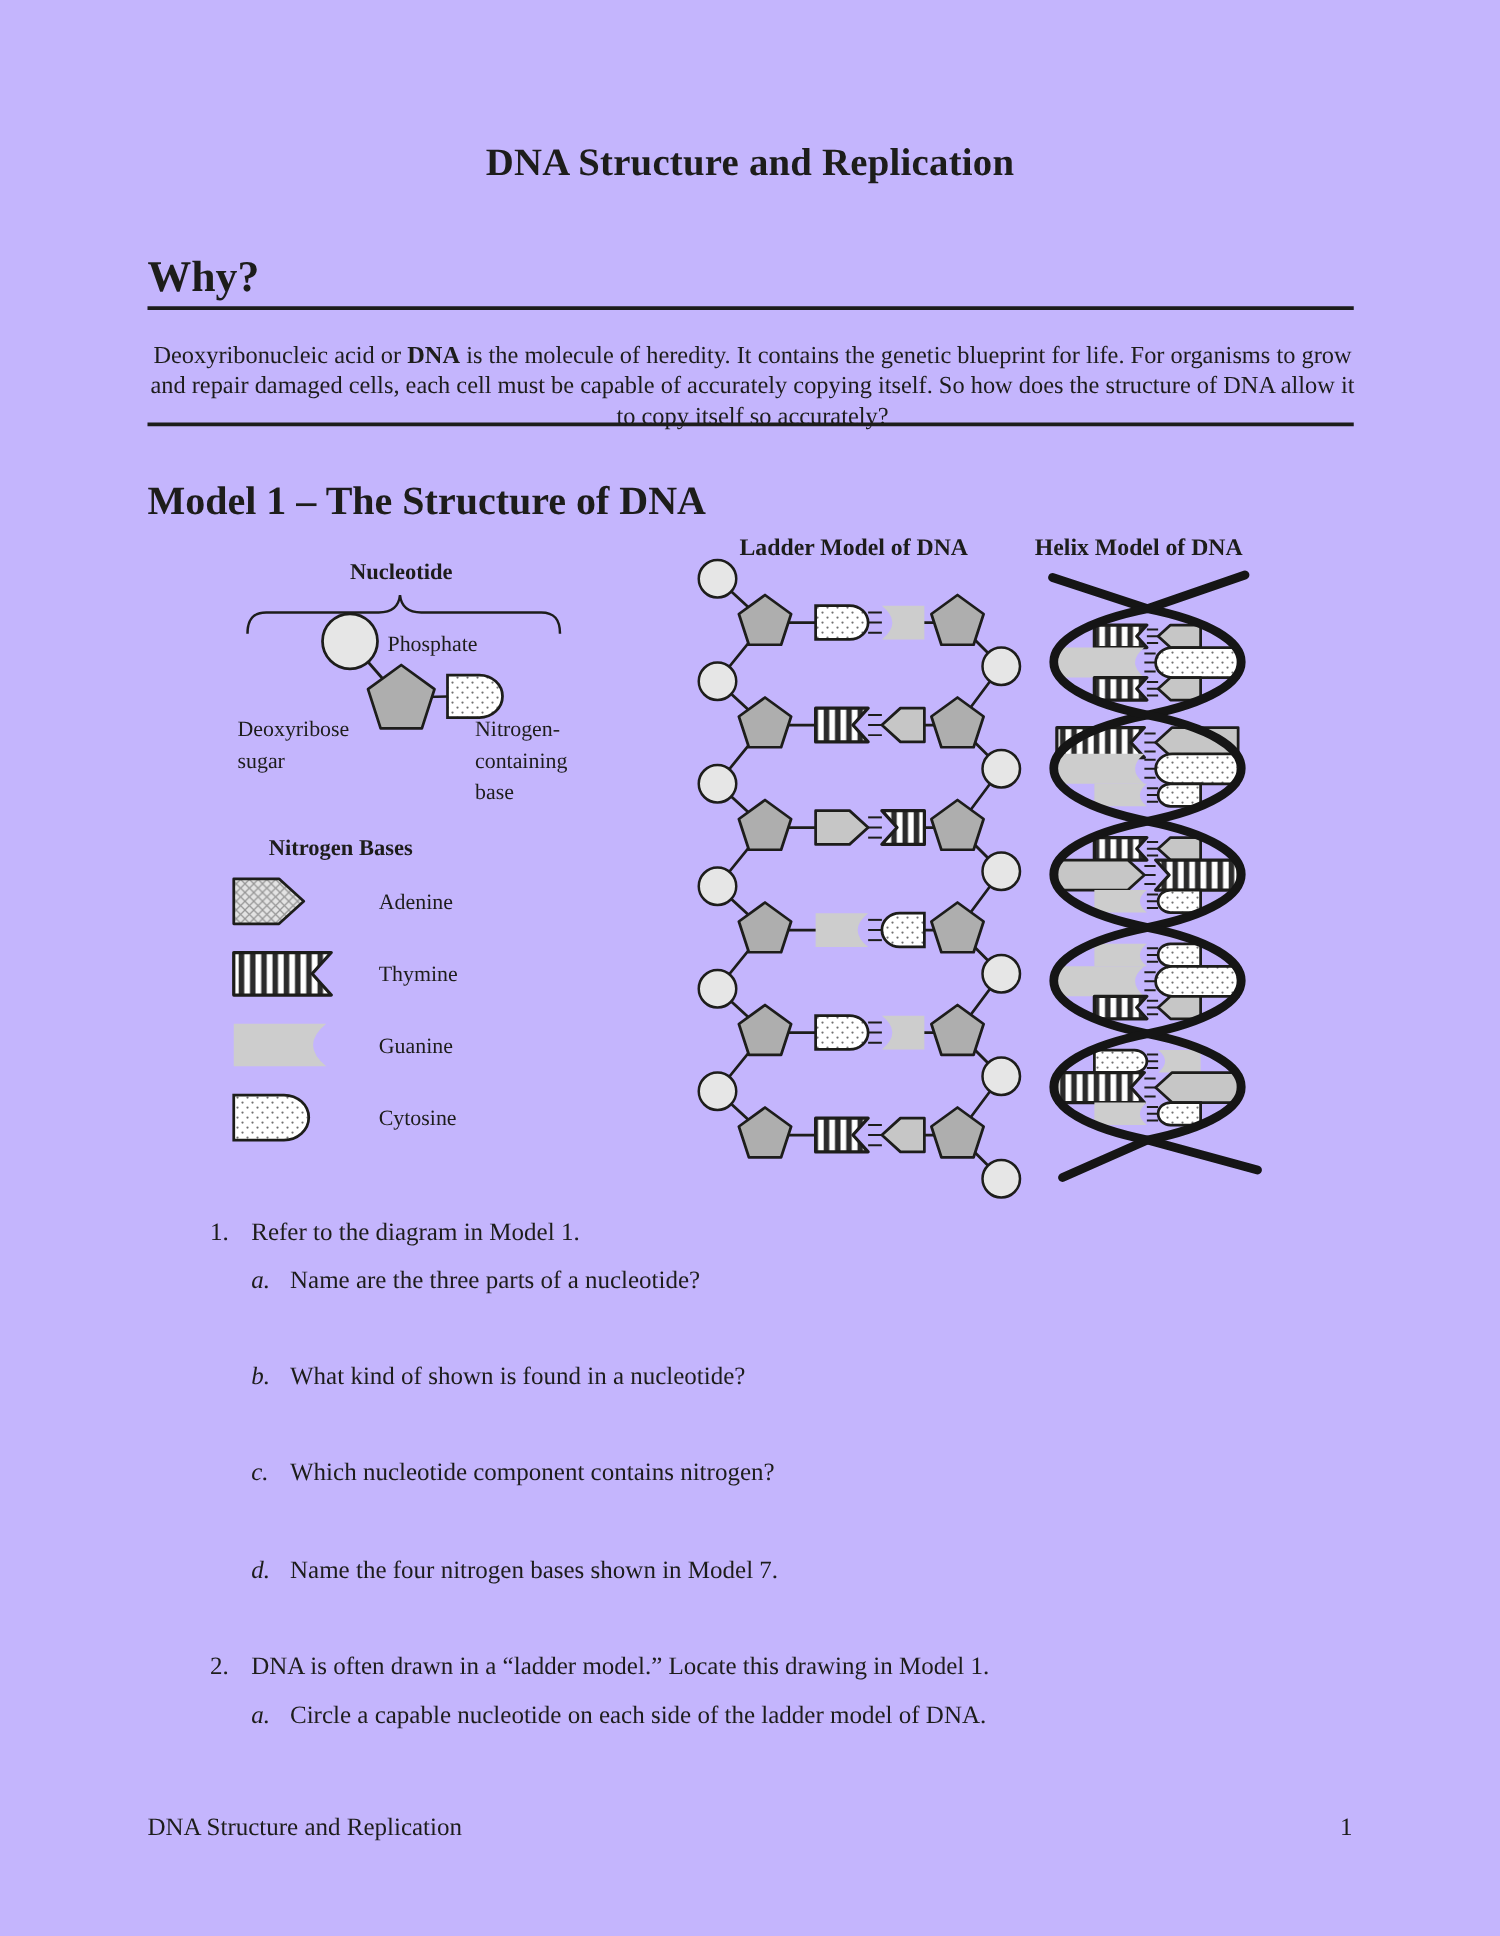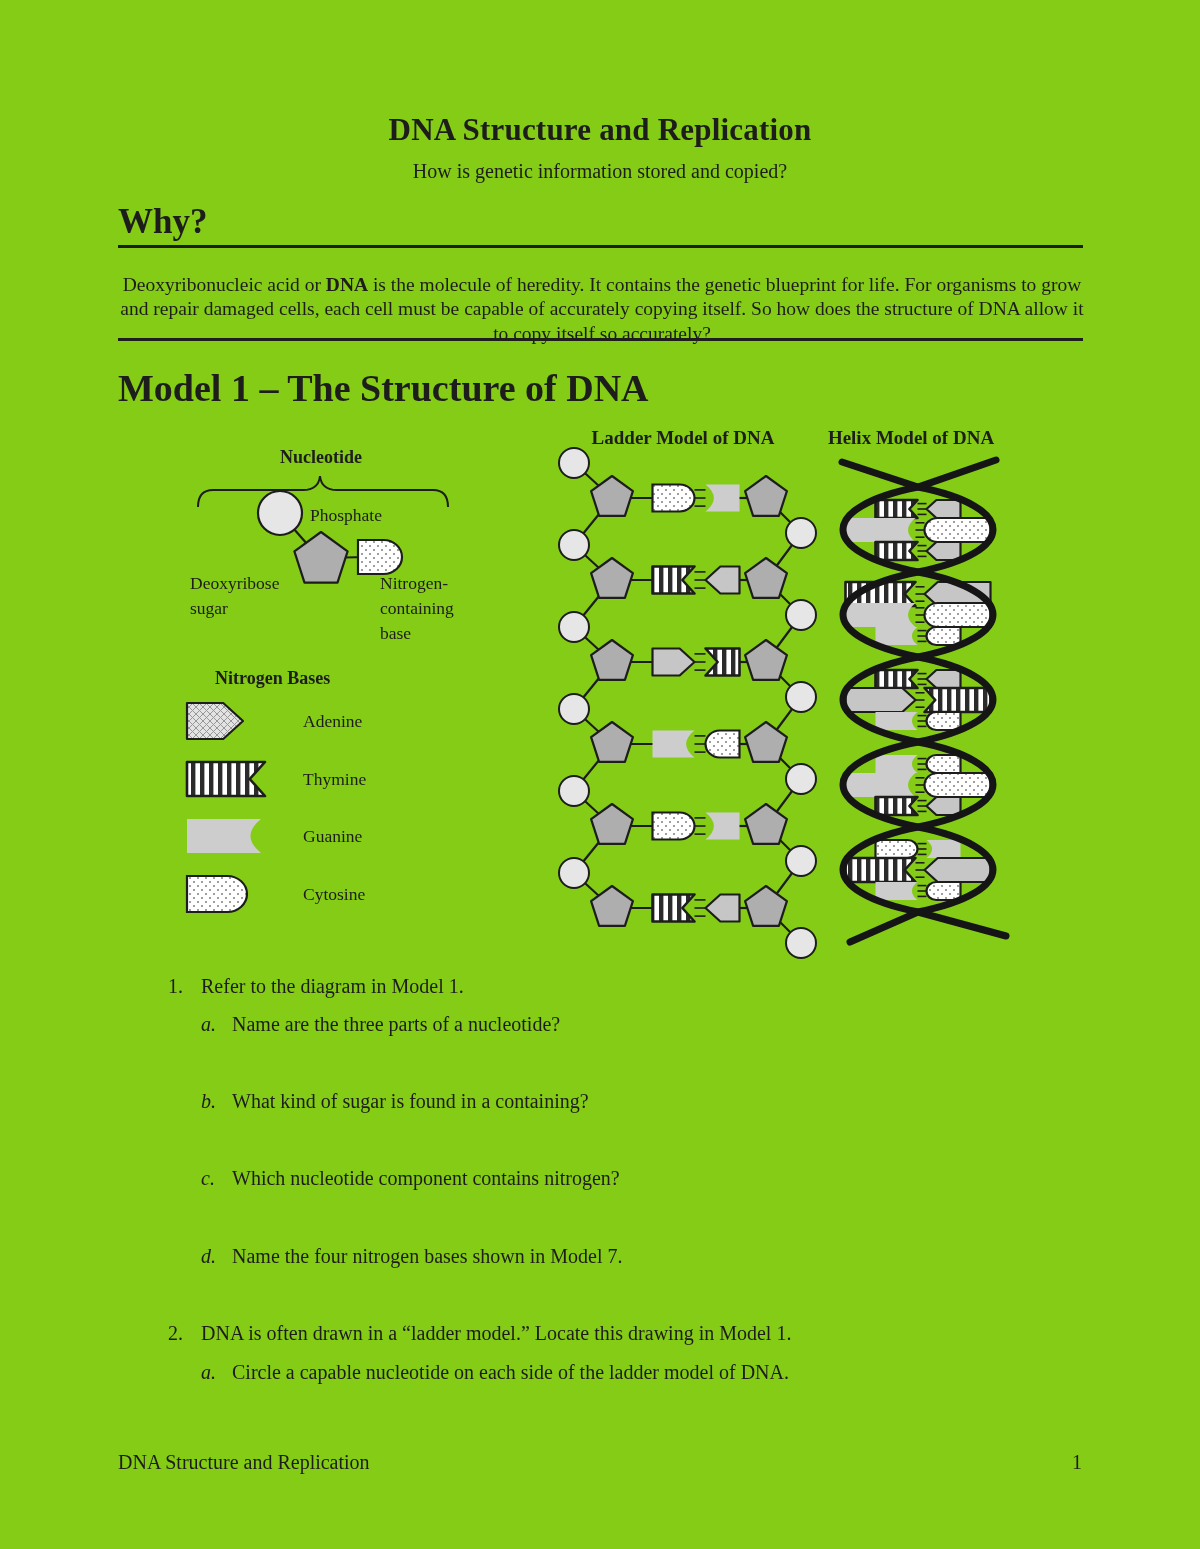--- a/index.html
+++ b/index.html
@@ -1,46 +1,45 @@
 <!DOCTYPE html>
 <html><head>
 <meta charset="utf-8">
 <style>
   html,body{margin:0;padding:0;background:#ffffff;}
-  .page{position:relative;width:1200px;height:1549px;background:#84cc16;
+  .page{position:relative;width:1200px;height:1549px;background:#c4b5fd;
         font-family:"Liberation Serif","DejaVu Serif",serif;color:#1d1d1b;overflow:hidden;}
   .title{position:absolute;left:0;top:112px;width:100%;text-align:center;
          font-size:31px;font-weight:bold;letter-spacing:.2px;}
   .subtitle{position:absolute;left:0;top:160px;width:100%;text-align:center;font-size:20px;}
   .why-h{position:absolute;left:118px;top:202px;font-size:35px;font-weight:bold;}
   .rule{position:absolute;left:118px;width:965px;height:3px;background:#1d1d1b;}
   #rule1{top:245px;}
   #rule2{top:338px;}
   .why-p{position:absolute;left:118px;top:253px;width:968px;font-size:19.5px;line-height:24.5px;text-align:center;}
-  .model-h{position:absolute;left:118px;top:366px;font-size:38px;font-weight:bold;}
+  .model-h{position:absolute;left:118px;top:382px;font-size:32px;font-weight:bold;}
   #figure{position:absolute;left:0;top:410px;width:1200px;height:560px;}
   svg text{font-family:"Liberation Serif","DejaVu Serif",serif;fill:#1d1d1b;}
   .fig-h{font-size:19px;font-weight:bold;}
   .fig-h2{font-size:18px;font-weight:bold;}
   .fig-t{font-size:17.5px;}
   .q{position:absolute;font-size:20px;display:flex;white-space:nowrap;}
   .q-main{left:168px;}
   .q-sub{left:201px;}
   .qnum{width:33px;flex:0 0 auto;}
   .qletter{width:31px;flex:0 0 auto;font-style:italic;}
   .footer-left{position:absolute;left:118px;top:1451px;font-size:20px;}
   .footer-page{position:absolute;left:1030px;top:1451px;width:52px;text-align:right;font-size:20px;}
 </style>
 </head>
 <body>
 
 <div class="page">
 
   <div class="title">DNA Structure and Replication</div>
-  <div class="subtitle">How is genetic information stored and copied?</div>
 
   <div class="why-h">Why?</div>
   <div class="rule" id="rule1"></div>
   <p class="why-p"><span>Deoxyribonucleic acid or </span><strong>DNA</strong><span> is the molecule of heredity. It contains the genetic blueprint for life. For organisms to grow and repair damaged cells, each cell must be capable of accurately copying itself. So how does the structure of DNA allow it to copy itself so accurately?</span></p>
   <div class="rule" id="rule2"></div>
 
   <div class="model-h">Model 1 – The Structure of DNA</div>
 
   <svg id="figure" viewBox="0 410 1200 560" width="1200" height="560" xmlns="http://www.w3.org/2000/svg">
     <defs>
@@ -234,21 +233,21 @@
   <div class="q q-main" style="top:975px">
     <span class="qnum">1.</span>
     <span class="qtext">Refer to the diagram in Model 1.</span>
   </div>
   <div class="q q-sub" style="top:1013px">
     <span class="qletter">a.</span>
     <span class="qtext">Name are the three parts of a nucleotide?</span>
   </div>
   <div class="q q-sub" style="top:1090px">
     <span class="qletter">b.</span>
-    <span class="qtext">What kind of sugar is found in a containing?</span>
+    <span class="qtext">What kind of shown is found in a nucleotide?</span>
   </div>
   <div class="q q-sub" style="top:1167px">
     <span class="qletter">c.</span>
     <span class="qtext">Which nucleotide component contains nitrogen?</span>
   </div>
   <div class="q q-sub" style="top:1245px">
     <span class="qletter">d.</span>
     <span class="qtext">Name the four nitrogen bases shown in Model 7.</span>
   </div>
   <div class="q q-main" style="top:1322px">

